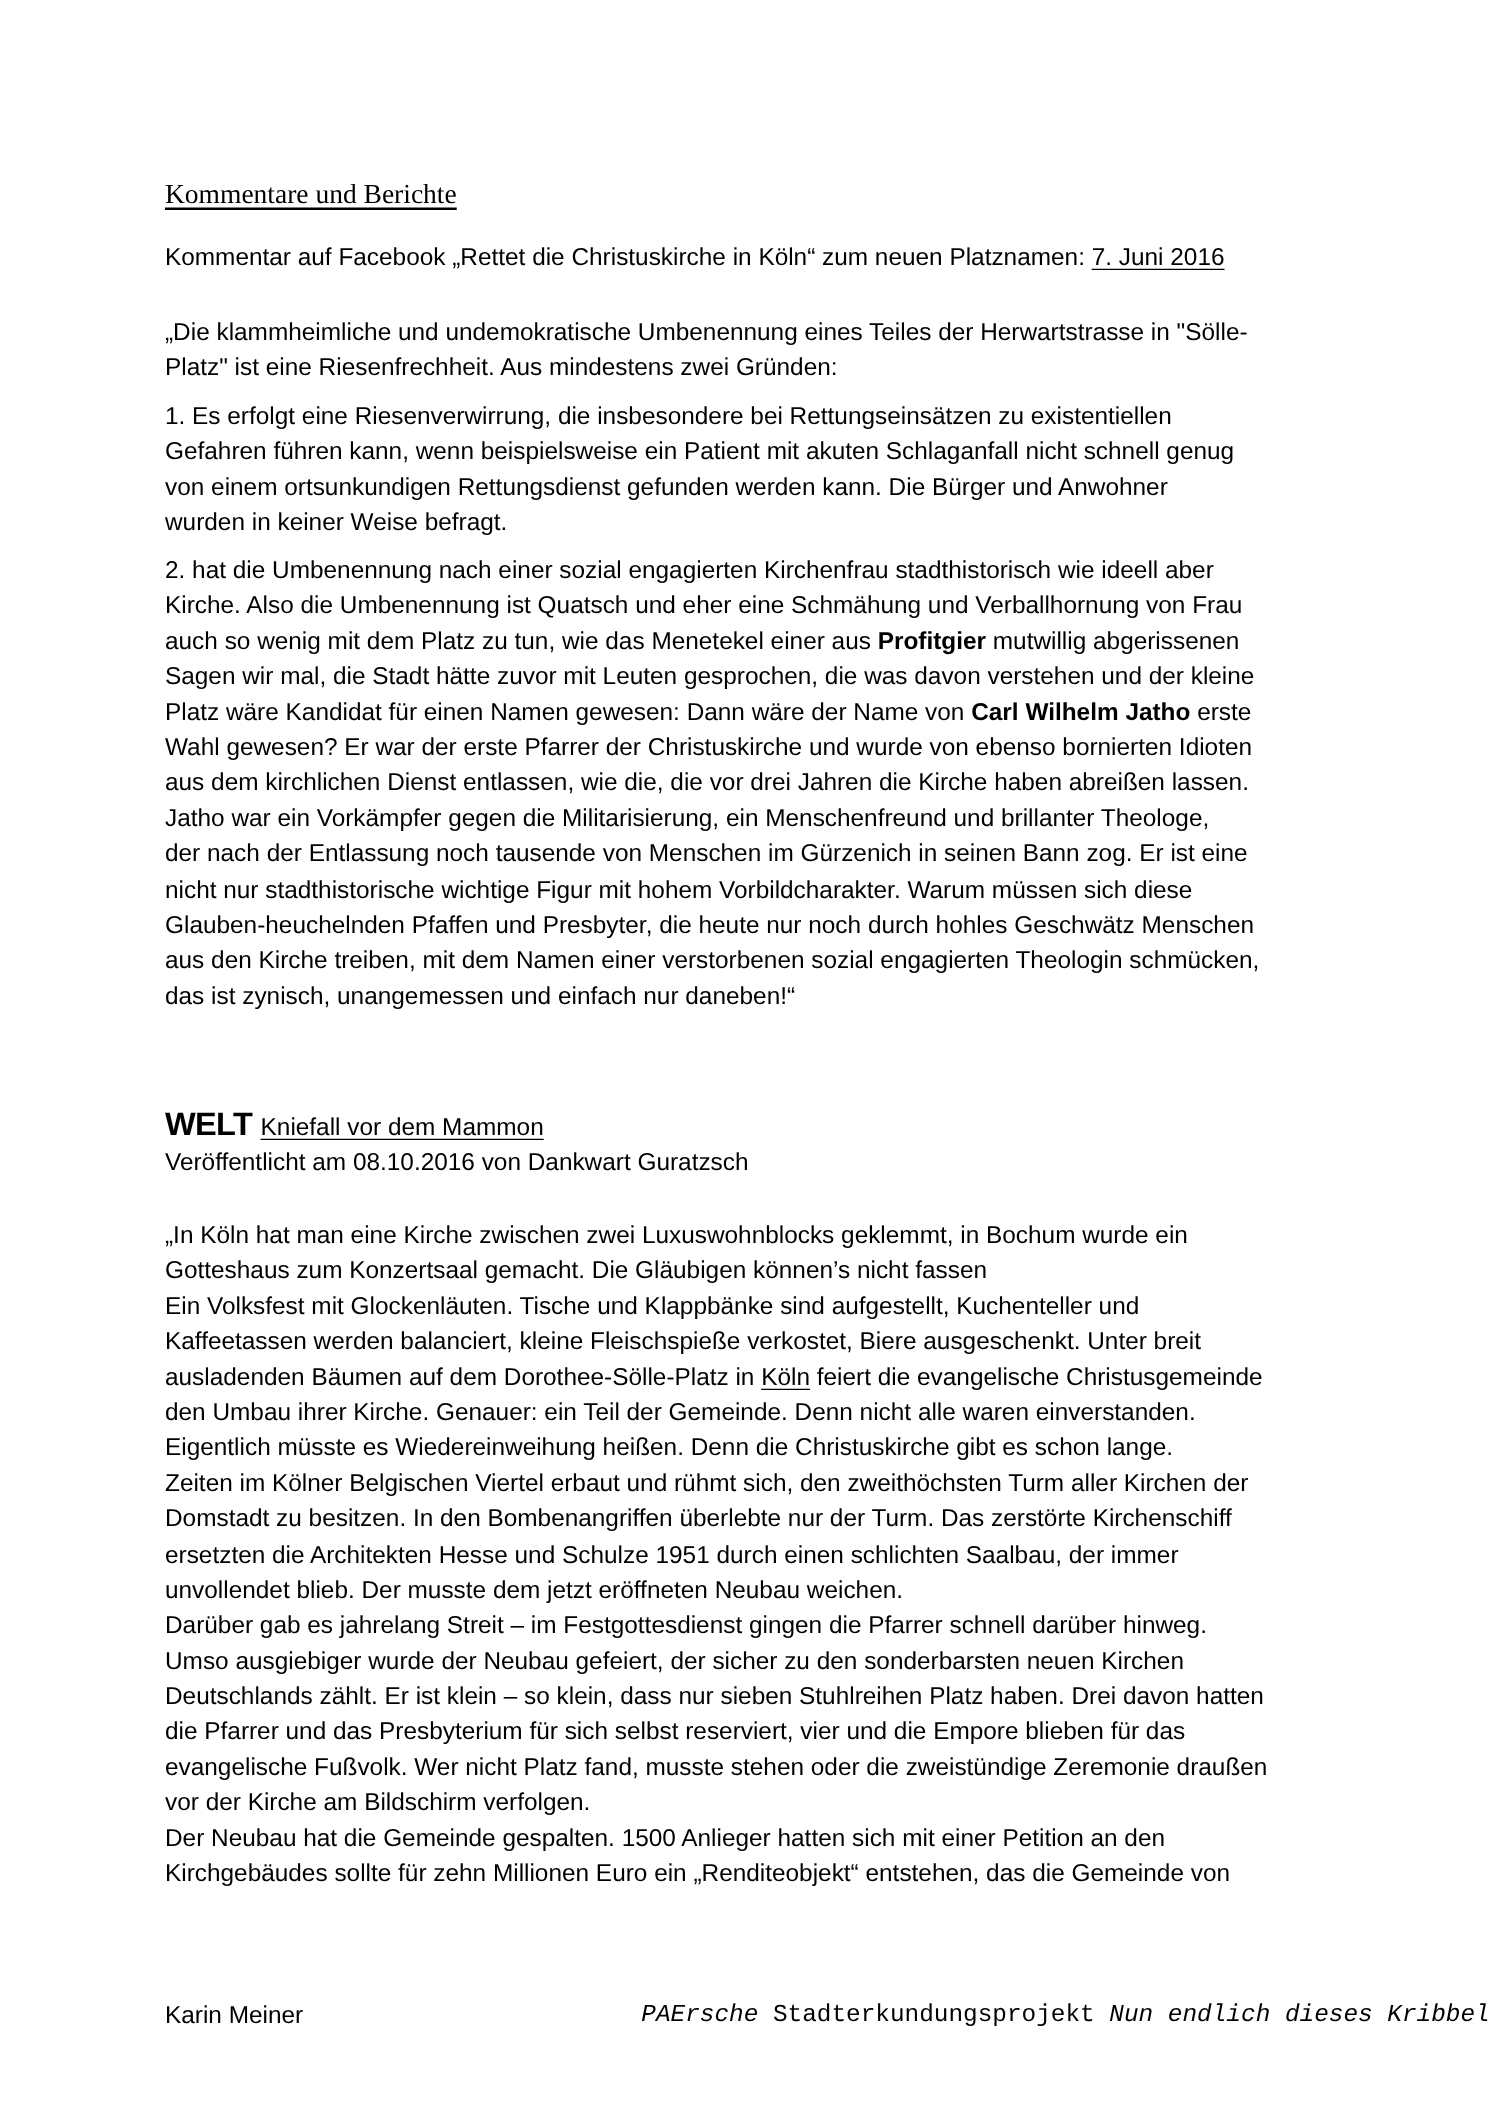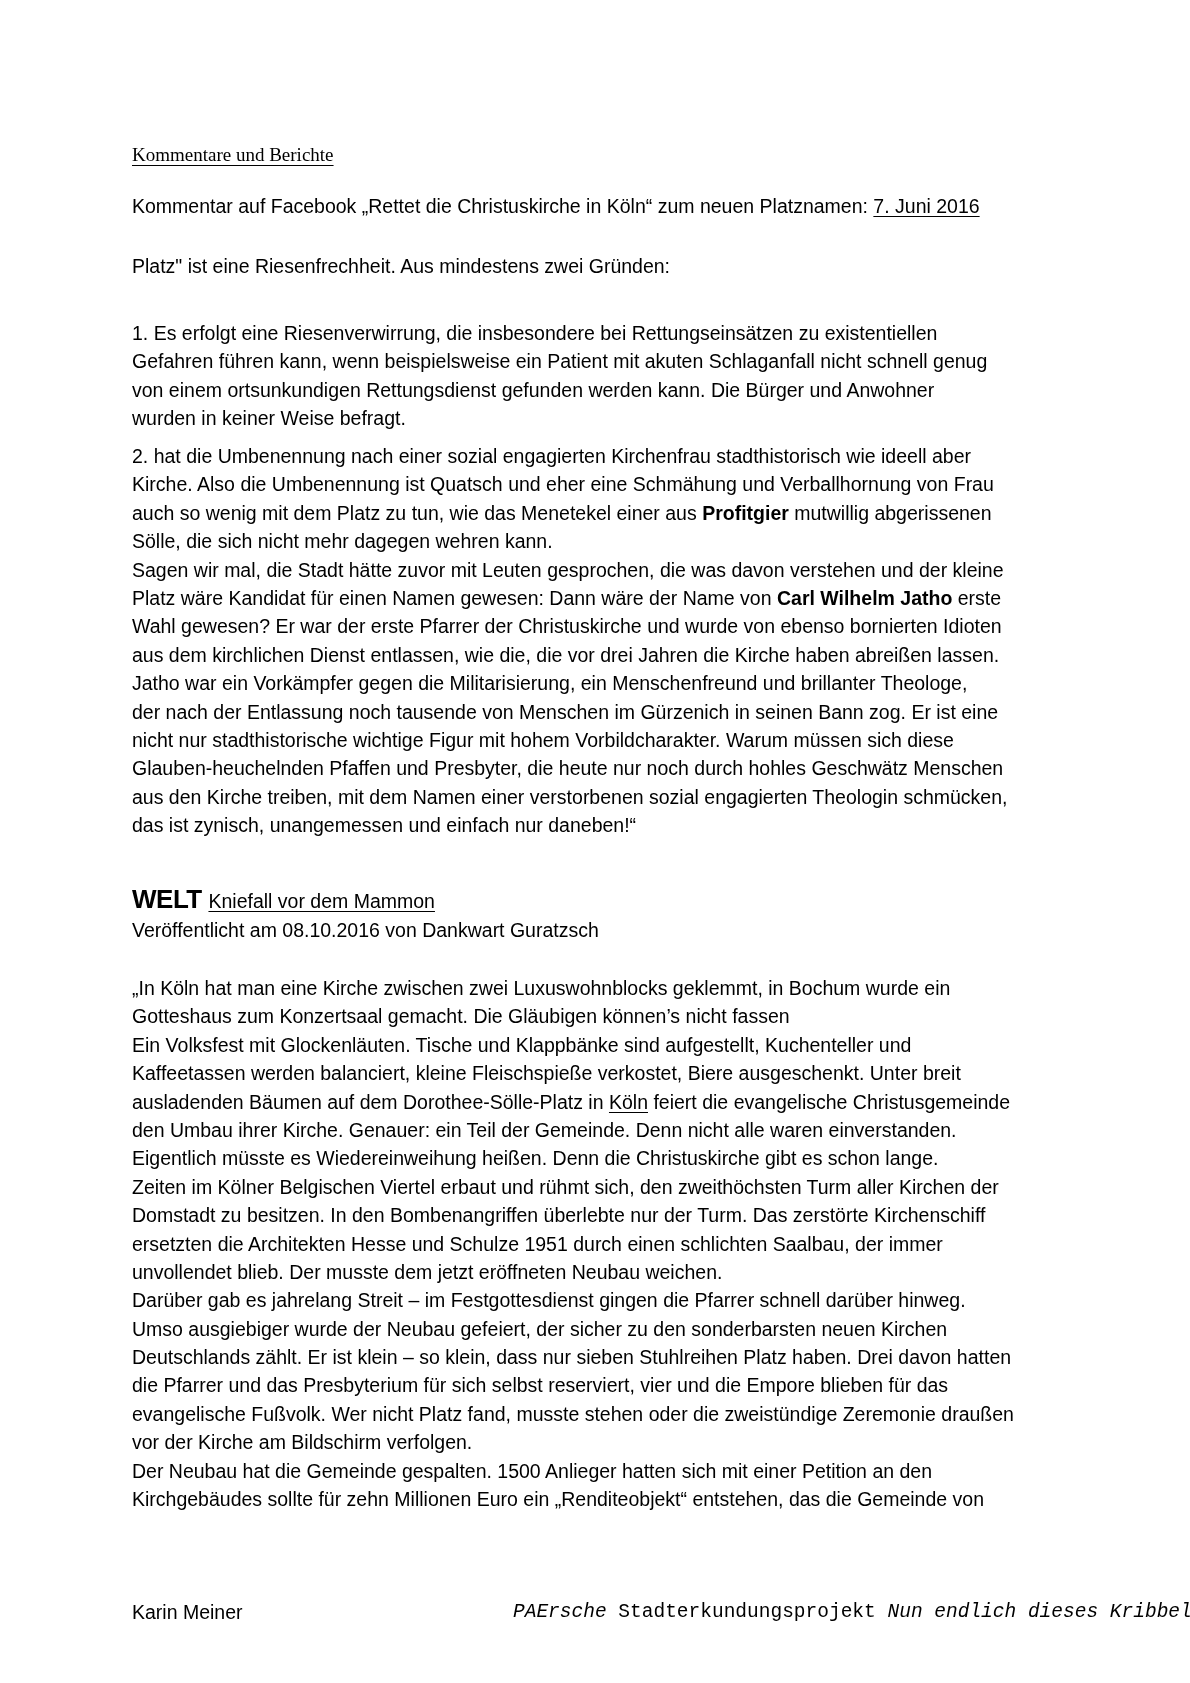--- a/index.html
+++ b/index.html
@@ -3,21 +3,21 @@
 <meta charset="utf-8">
 <style>
   html,body{margin:0;padding:0;}
   body{
     width:1190px;height:1683px;position:relative;background:#ffffff;color:#000;
     font-family:"Liberation Sans",sans-serif;overflow:hidden;
   }
   .block{position:absolute;left:132px;}
   .line{white-space:pre;font-size:19.5px;line-height:28.4px;height:28.4px;}
   .title-block .line{
-    font-family:"Liberation Serif",serif;font-size:19px;line-height:33px;height:33px;
+    font-family:"Liberation Serif",serif;font-size:22px;line-height:33px;height:33px;
     text-decoration:underline;text-underline-offset:4px;
   }
   .welt-heading .line{line-height:34px;height:34px;}
   .seg-welt{font-size:26px;font-weight:bold;letter-spacing:-0.5px;}
   .b{font-weight:bold;}
   .u{text-decoration:underline;text-underline-offset:3px;}
   .i{font-style:italic;}
   .footer-block{width:926px;height:28px;}
   .footer-author{position:absolute;left:0;top:0;font-size:19.5px;line-height:28px;white-space:pre;}
   .footer-project{position:absolute;left:381px;top:0;font-family:Liberation Mono, monospace;}
@@ -28,35 +28,35 @@
 
 <div class="block title-block" style="top:138px">
   <div class="line">Kommentare und Berichte</div>
 </div>
 
 <div class="block" style="top:192px">
     <div class="line"><span>Kommentar auf Facebook „Rettet die Christuskirche in Köln“ zum neuen Platznamen: </span><span class="u">7. Juni 2016</span></div>
   </div>
 
 <div class="block" style="top:252px">
+    <div class="line"><span>„Die klammheimliche und undemokratische Umbenennung eines Teiles der Herwartstrasse in "Sölle-</span></div>
     <div class="line"><span>Platz" ist eine Riesenfrechheit. Aus mindestens zwei Gründen:</span></div>
   </div>
 
 <div class="block" style="top:319px">
     <div class="line"><span>1. Es erfolgt eine Riesenverwirrung, die insbesondere bei Rettungseinsätzen zu existentiellen</span></div>
     <div class="line"><span>Gefahren führen kann, wenn beispielsweise ein Patient mit akuten Schlaganfall nicht schnell genug</span></div>
     <div class="line"><span>von einem ortsunkundigen Rettungsdienst gefunden werden kann. Die Bürger und Anwohner</span></div>
     <div class="line"><span>wurden in keiner Weise befragt.</span></div>
   </div>
 
 <div class="block" style="top:442px">
     <div class="line"><span>2. hat die Umbenennung nach einer sozial engagierten Kirchenfrau stadthistorisch wie ideell aber</span></div>
     <div class="line"><span>Kirche. Also die Umbenennung ist Quatsch und eher eine Schmähung und Verballhornung von Frau</span></div>
     <div class="line"><span>auch so wenig mit dem Platz zu tun, wie das Menetekel einer aus </span><span class="b">Profitgier</span><span> mutwillig abgerissenen</span></div>
-    <div class="line"><span>Sölle, die sich nicht mehr dagegen wehren kann.</span></div>
     <div class="line"><span>Sagen wir mal, die Stadt hätte zuvor mit Leuten gesprochen, die was davon verstehen und der kleine</span></div>
     <div class="line"><span>Platz wäre Kandidat für einen Namen gewesen: Dann wäre der Name von </span><span class="b">Carl Wilhelm Jatho</span><span> erste</span></div>
     <div class="line"><span>Wahl gewesen? Er war der erste Pfarrer der Christuskirche und wurde von ebenso bornierten Idioten</span></div>
     <div class="line"><span>aus dem kirchlichen Dienst entlassen, wie die, die vor drei Jahren die Kirche haben abreißen lassen.</span></div>
     <div class="line"><span>Jatho war ein Vorkämpfer gegen die Militarisierung, ein Menschenfreund und brillanter Theologe,</span></div>
     <div class="line"><span>der nach der Entlassung noch tausende von Menschen im Gürzenich in seinen Bann zog. Er ist eine</span></div>
     <div class="line"><span>nicht nur stadthistorische wichtige Figur mit hohem Vorbildcharakter. Warum müssen sich diese</span></div>
     <div class="line"><span>Glauben-heuchelnden Pfaffen und Presbyter, die heute nur noch durch hohles Geschwätz Menschen</span></div>
     <div class="line"><span>aus den Kirche treiben, mit dem Namen einer verstorbenen sozial engagierten Theologin schmücken,</span></div>
     <div class="line"><span>das ist zynisch, unangemessen und einfach nur daneben!“</span></div>

